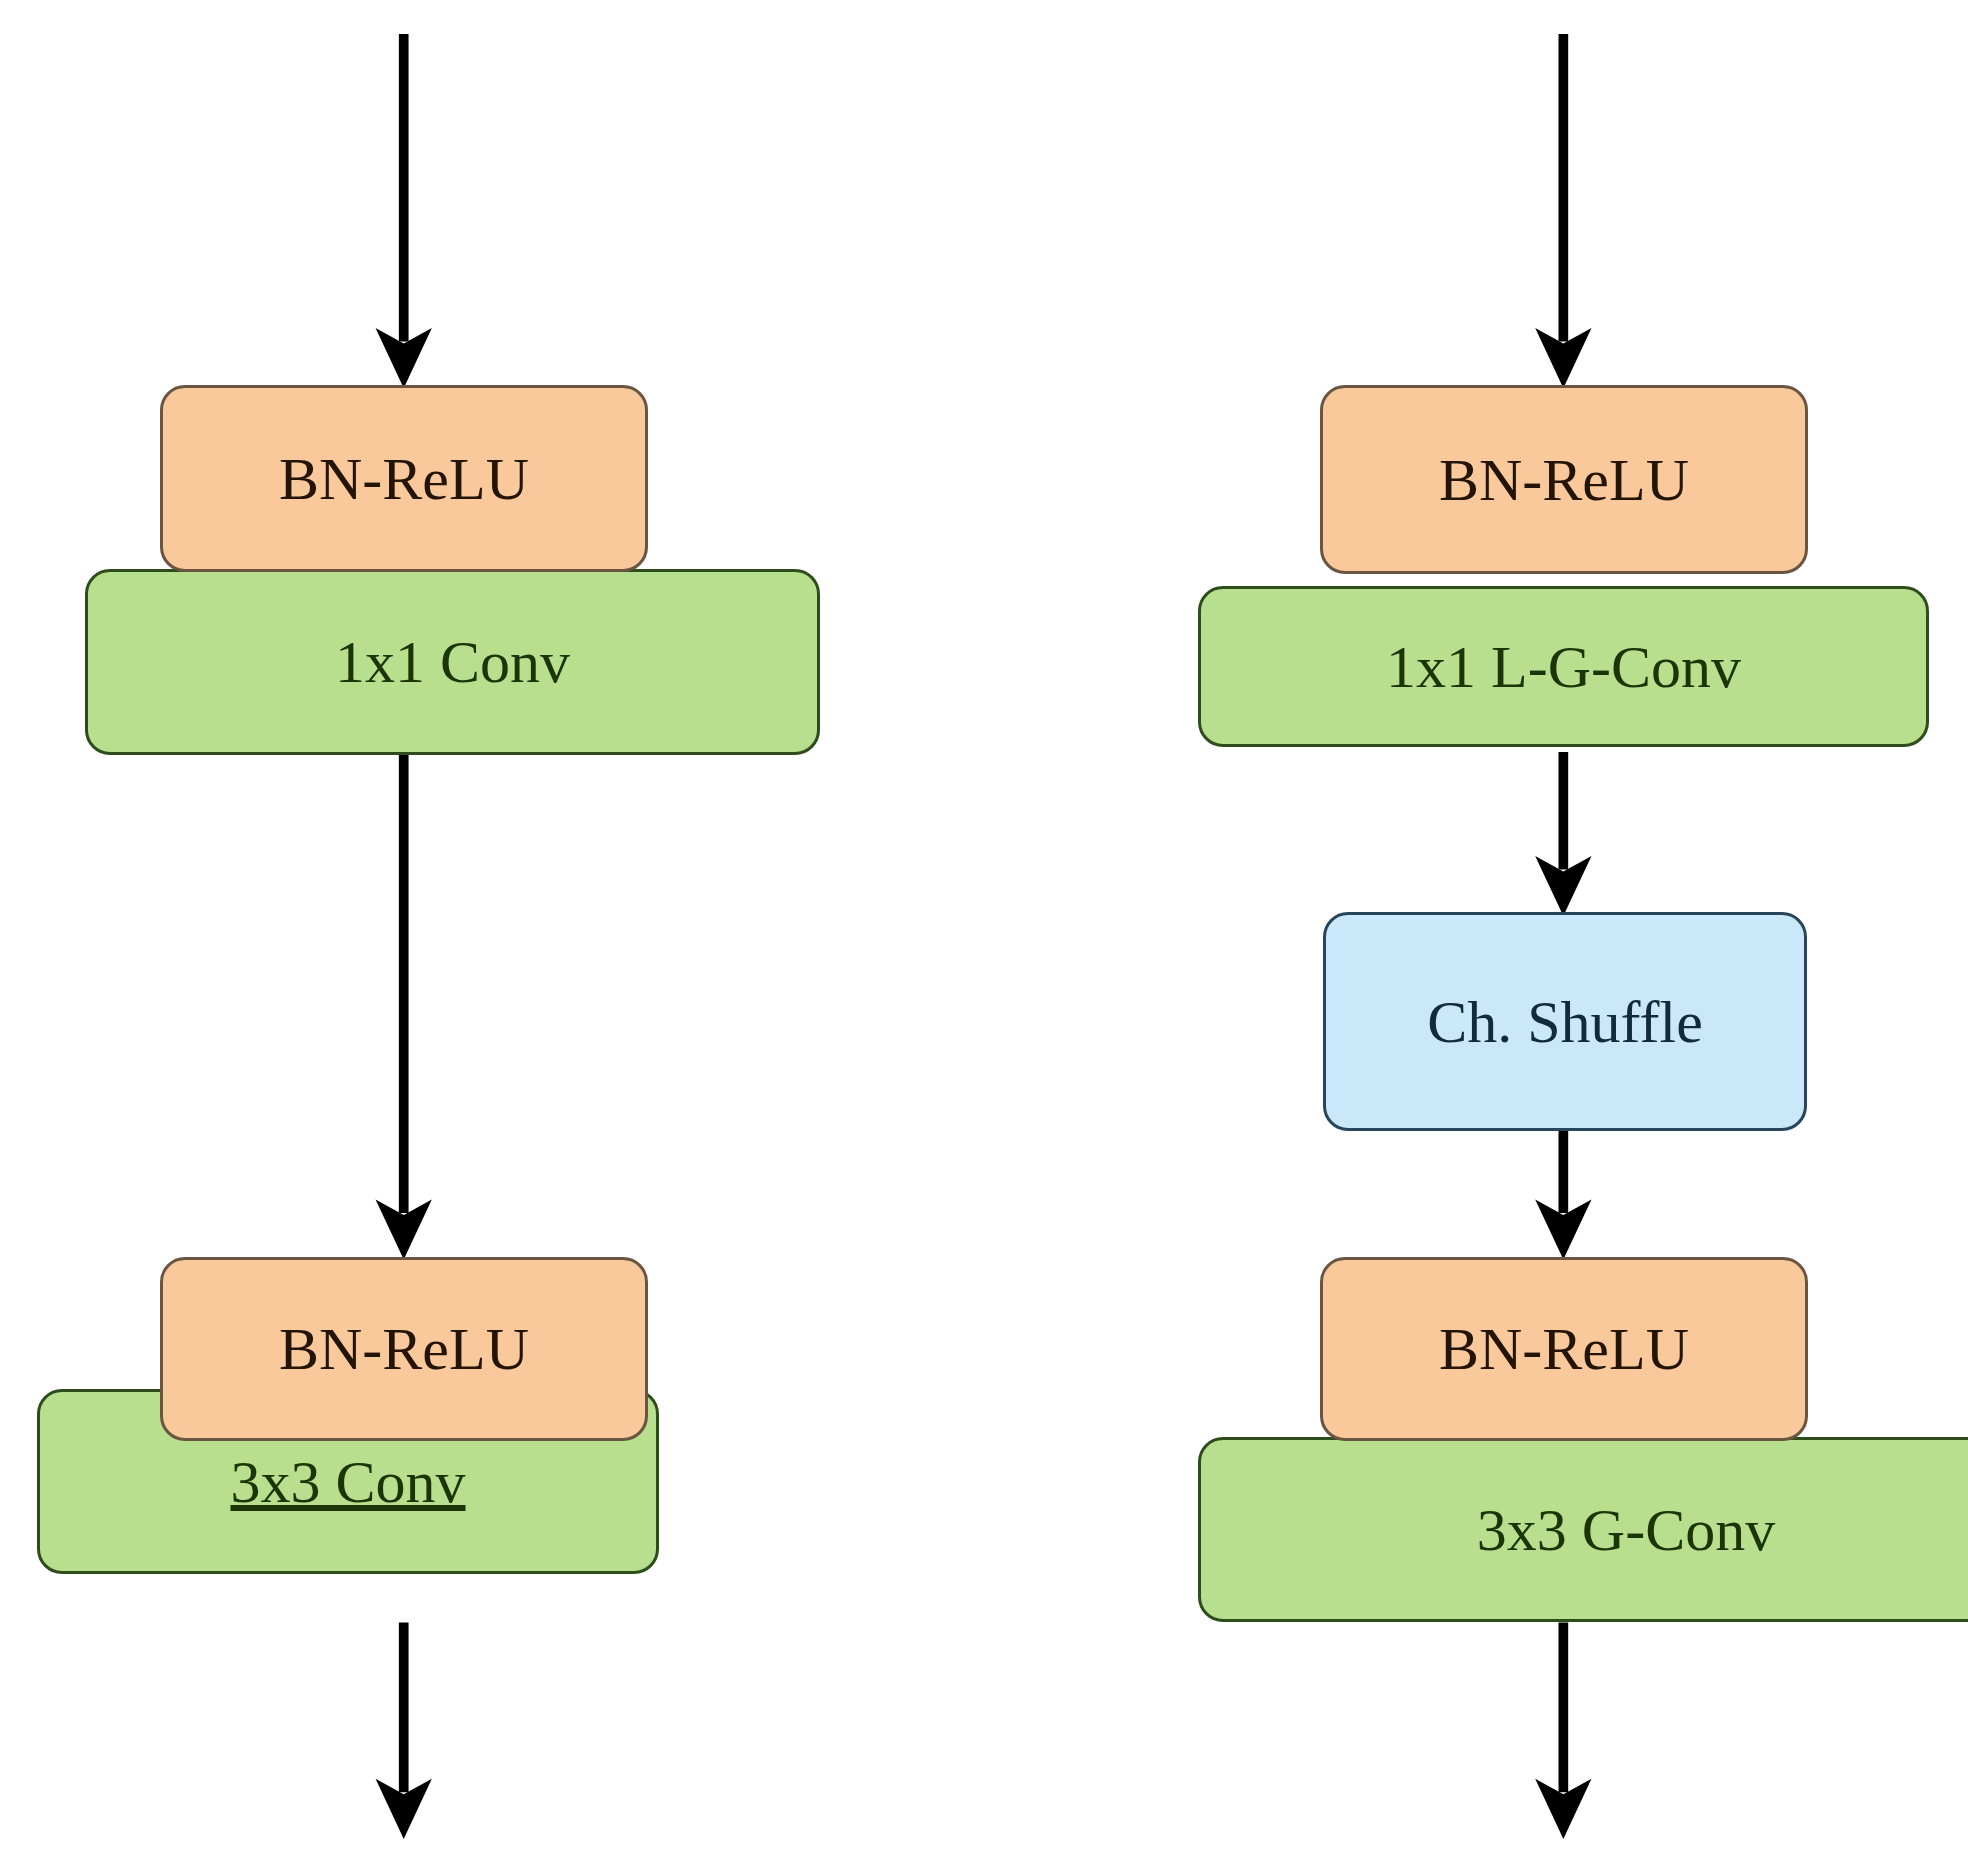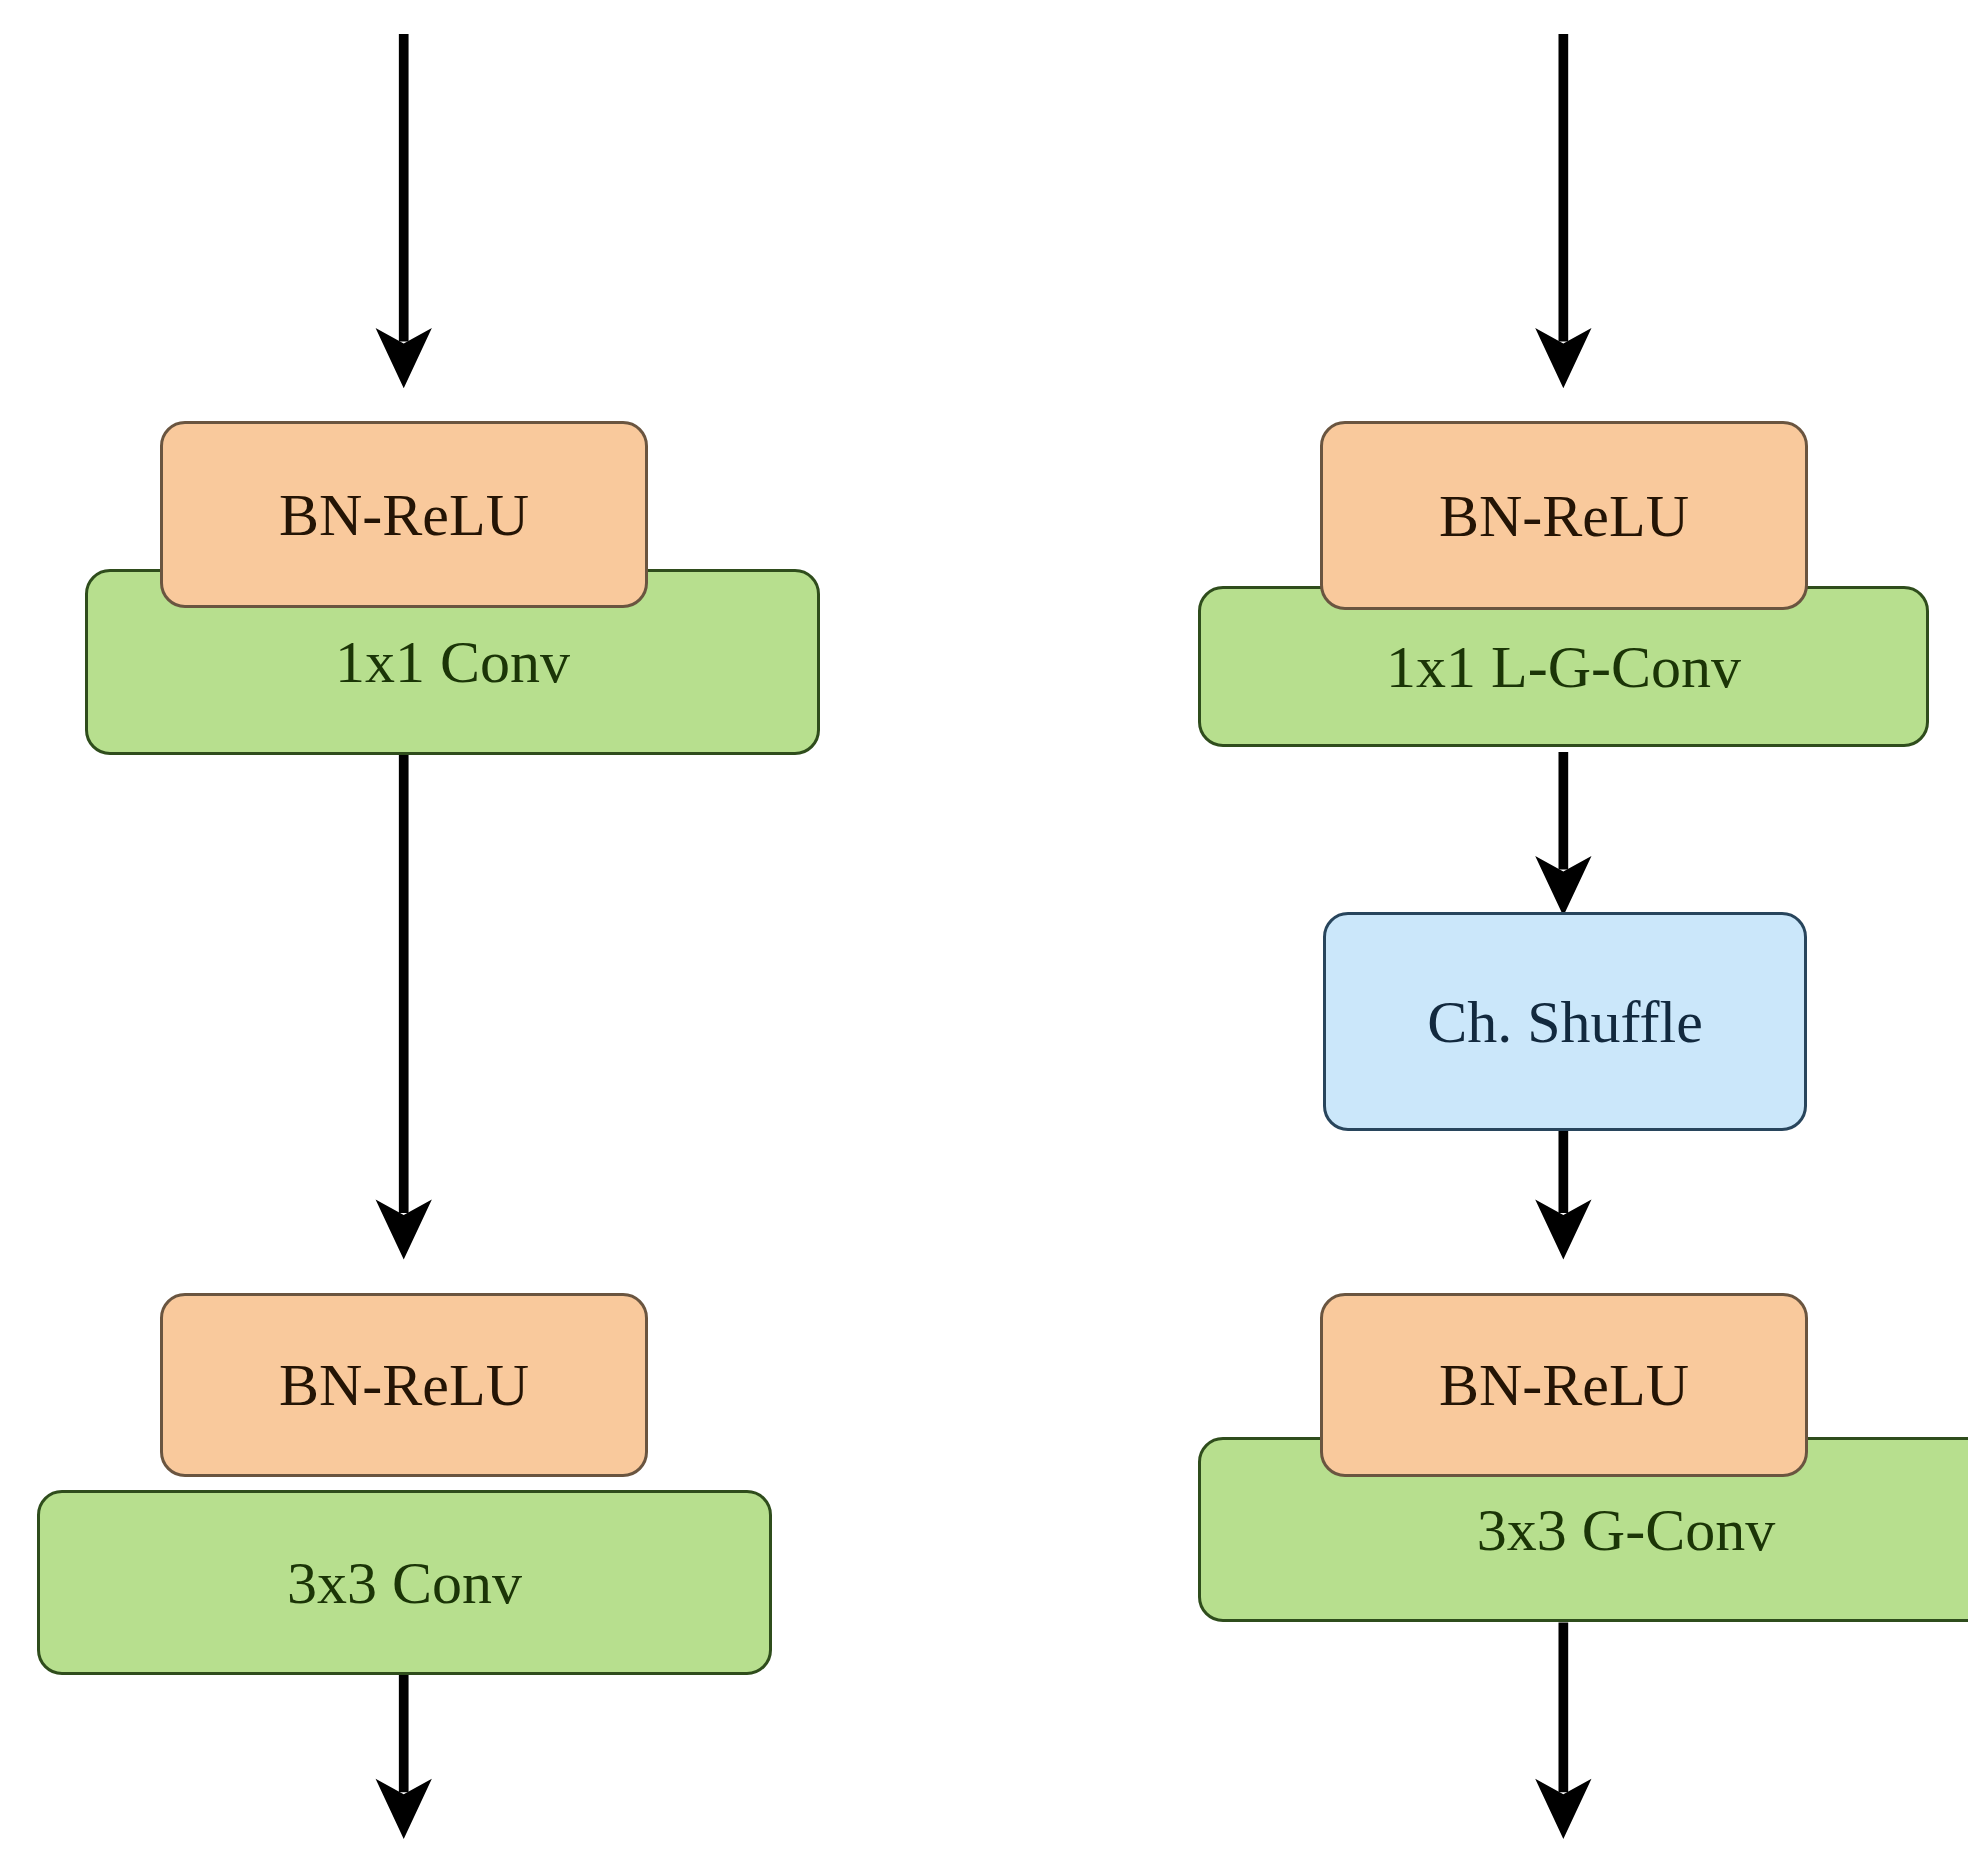--- a/index.html
+++ b/index.html
@@ -29,39 +29,38 @@
     border-radius: 25px;
     font-size: 60px;
     line-height: 1;
     white-space: nowrap;
   }
   .node-bn {
     background: var(--bn-relu-fill, #F9C99C);
     border-color: var(--bn-relu-border, #6A5540);
     color: var(--bn-relu-text, #241405);
     z-index: 2;
-    margin-top: 36px;
   }
   .node-conv {
     background: var(--conv-fill, #B7DF8E);
     border-color: var(--conv-border, #2F4D1C);
     color: var(--conv-text, #1B3507);
     z-index: 1;
   }
   .node-shuffle {
     background: var(--shuffle-fill, #CBE7FA);
     border-color: var(--shuffle-border, #28455C);
     color: var(--shuffle-text, #12293E);
     z-index: 1;
   }
   
   .pos-l-bn1   { left: 160px;  top: 385px;  width: 488px; height: 187px; }
   .pos-l-conv1 { left: 37px;   top: 569px;  width: 735px; height: 186px; margin-left: 48px; }
   .pos-l-bn2   { left: 160px;  top: 1257px; width: 488px; height: 184px; }
-  .pos-l-conv2 { left: 37px;   top: 1490px; width: 735px; height: 185px; }
+  .pos-l-conv2 { left: 37px;   top: 1389px; width: 622px; height: 185px; text-decoration: underline; }
   
   .pos-r-bn1   { left: 1320px; top: 385px;  width: 488px; height: 189px; }
   .pos-r-conv1 { left: 1198px; top: 571px;  width: 731px; height: 161px; margin-top: 15px; }
   .pos-r-shuf  { left: 1323px; top: 912px;  width: 484px; height: 219px; }
   .pos-r-bn2   { left: 1320px; top: 1257px; width: 488px; height: 184px; }
   .pos-r-conv2 { left: 1198px; top: 1437px; width: 856px; height: 185px; }
 </style>
 </head>
 <body>
 

